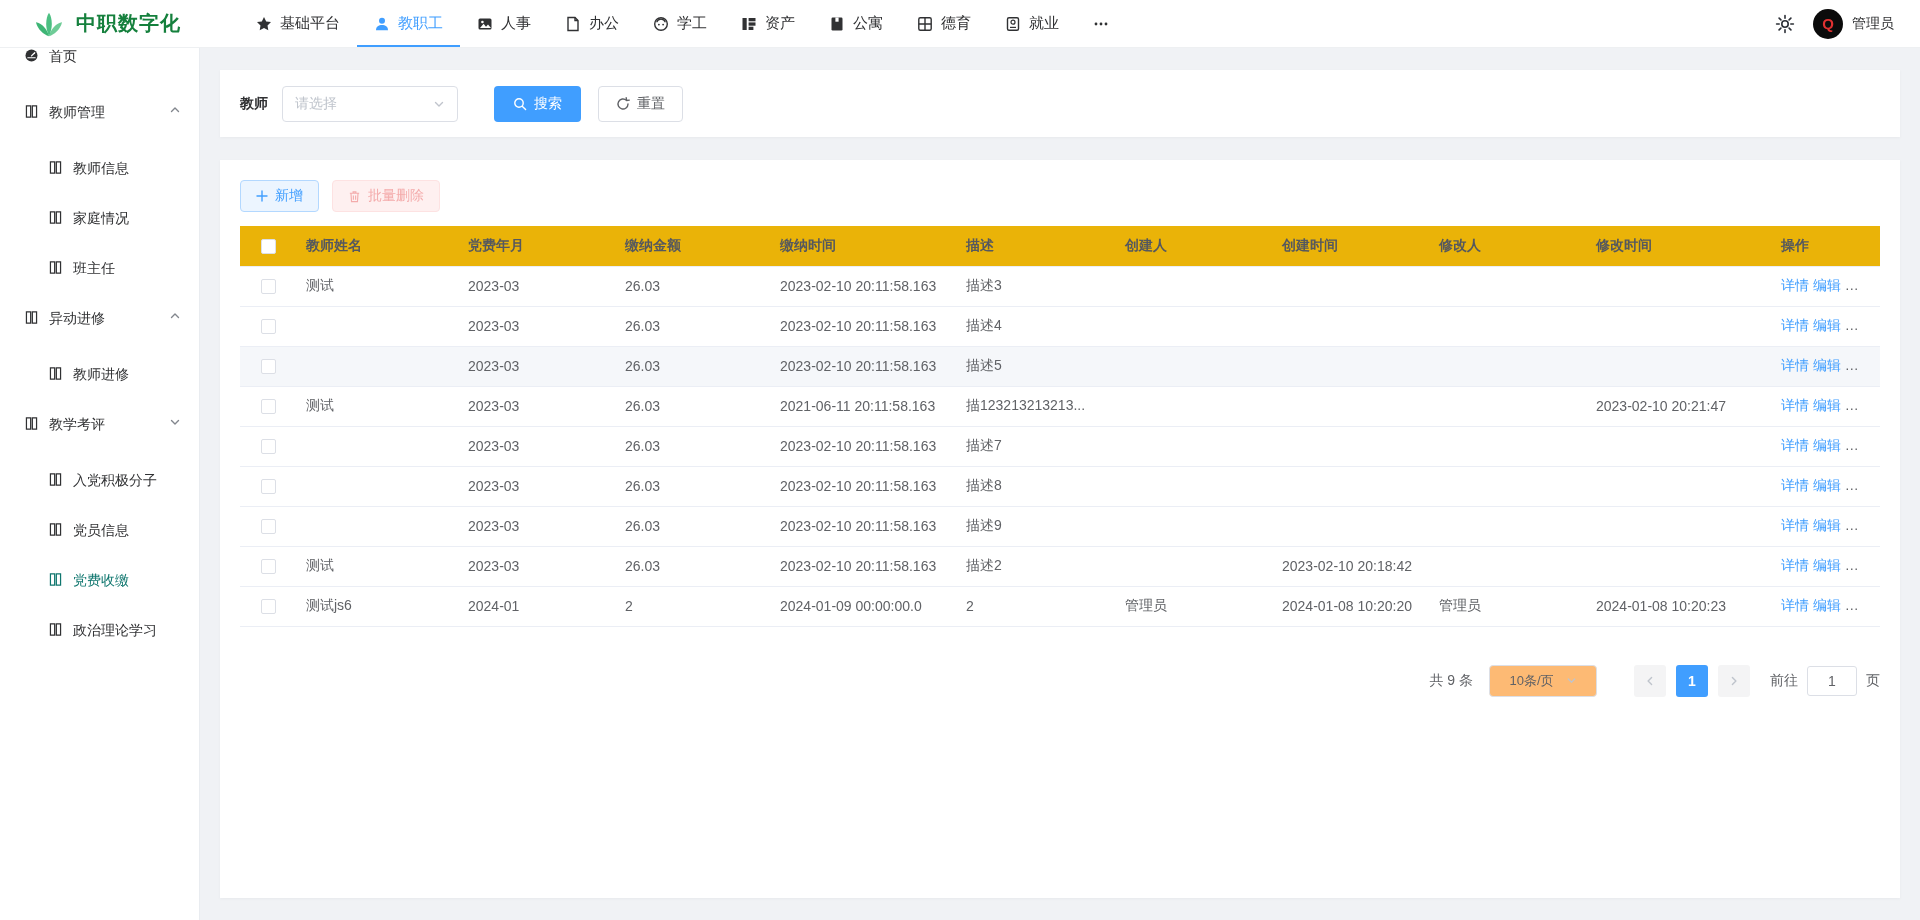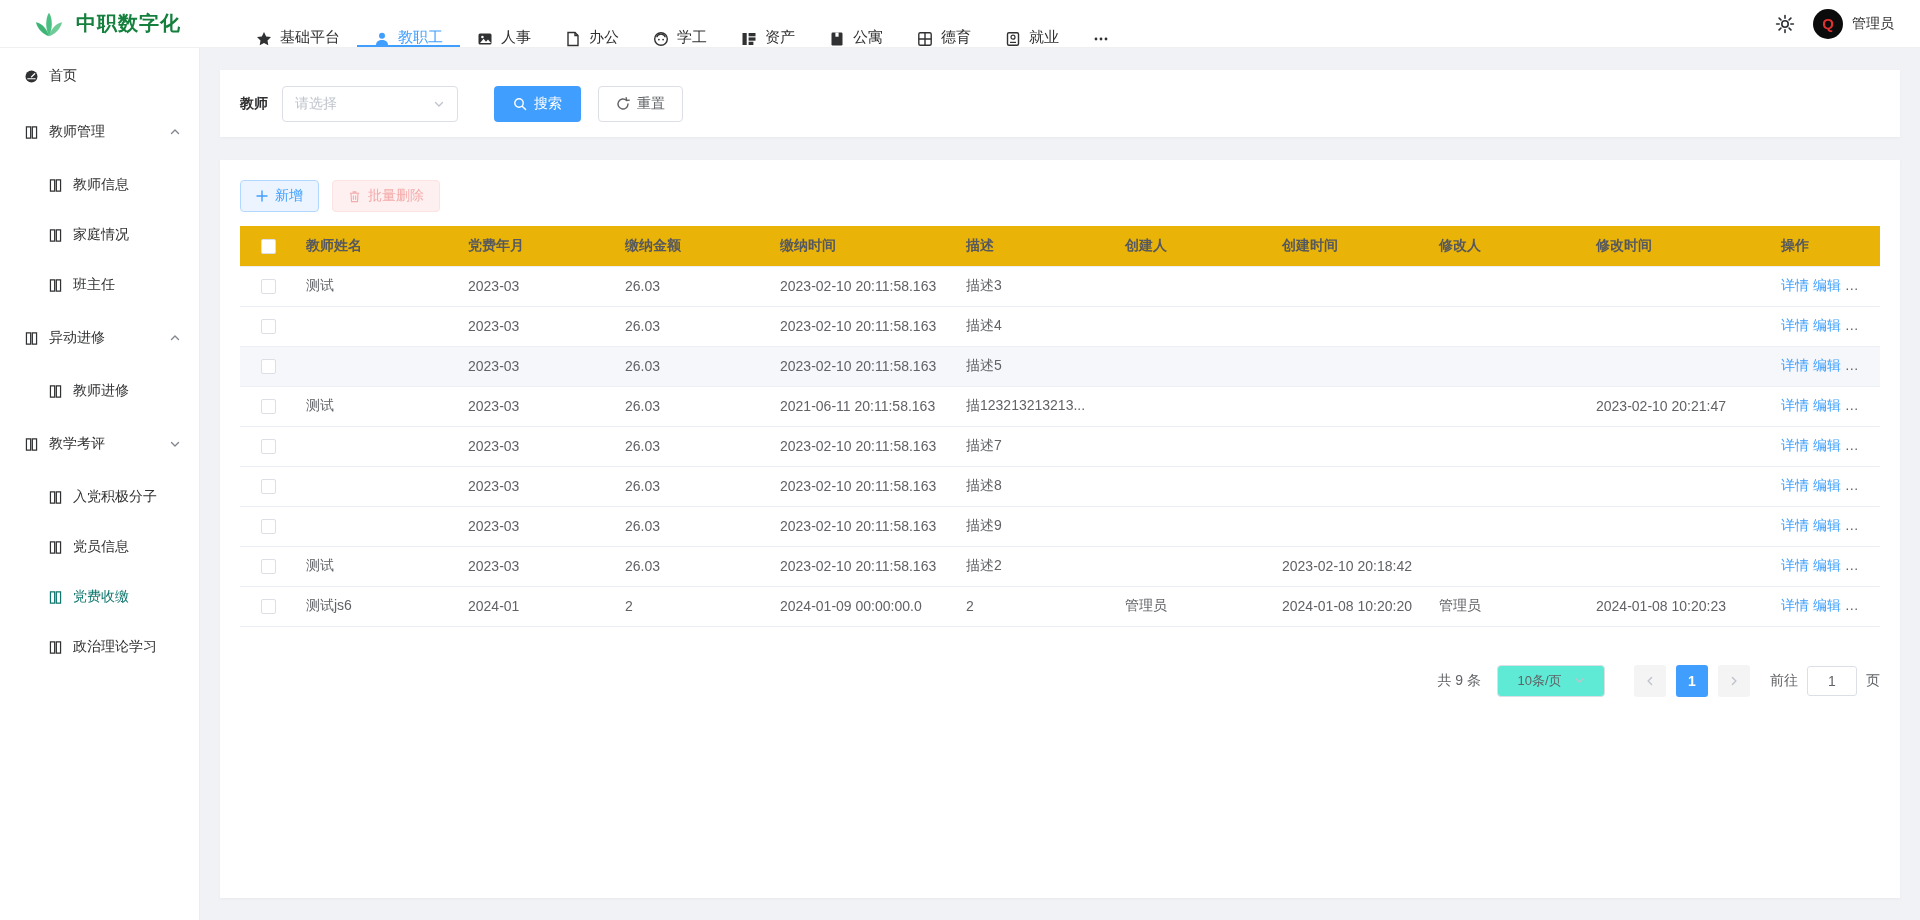--- a/index.html
+++ b/index.html
@@ -15,40 +15,40 @@
   
   .topbar{
     height:48px; background:#fff; display:flex; align-items:center;
     border-bottom:1px solid #eef0f2; position:relative; z-index:3;
   }
   .brand{ display:flex; align-items:center; gap:12px; padding:0 58px 0 34px; cursor:pointer; }
   .brand-icon svg{ width:30px; height:28px; }
   .brand-title{ font-size:20px; font-weight:700; color:#15803d; letter-spacing:1px; white-space:nowrap; }
   .topnav{ display:flex; height:100%; }
   .nav-item{
-    display:flex; align-items:flex-end; gap:8px; padding:0 17px; height:100%;
+    display:flex; align-items:center; gap:8px; padding:0 17px; height:100%;
     font-size:15px; color:#303133; cursor:pointer; white-space:nowrap;
   }
   .nav-item .nav-icon svg{ width:16px; height:16px; }
   .nav-item.is-active{ color:#409eff; box-shadow:inset 0 -2px 0 #409eff; }
   .topbar-right{ margin-left:auto; display:flex; align-items:center; gap:18px; padding-right:26px; }
   .gear{ color:#2b2f36; cursor:pointer; }
   .gear svg{ width:20px; height:20px; }
   .user-menu{ display:flex; align-items:center; gap:9px; cursor:pointer; }
   .avatar{
     width:30px; height:30px; border-radius:50%; background:#0b0b0b; color:#e03131;
     display:flex; align-items:center; justify-content:center; font-weight:700; font-size:15px;
   }
   .user-name{ font-size:14px; color:#303133; }
 
   
   .body-row{ display:flex; height:872px; }
   .sidebar{ width:200px; background:#fff; border-right:1px solid #e9ecf0; flex:none; }
   .menu-item{
-    height:56px; display:flex; align-items:center; padding:0 18px 0 24px;
+    height:56px; display:flex; align-items:flex-start; padding:0 18px 0 24px;
     font-size:14px; color:#303133; cursor:pointer;
   }
   .menu-item.sub{ height:50px; padding-left:48px; }
   .menu-icon{ margin-right:10px; color:#303133; }
   .menu-icon svg{ width:15px; height:15px; }
   .menu-chevron{ margin-left:auto; color:#82868d; }
   .menu-chevron svg{ width:12px; height:12px; }
   .menu-item.is-active, .menu-item.is-active .menu-icon{ color:#0f766e; }
 
   .main{ flex:1; background:#f0f2f5; padding:22px 20px; height:872px; overflow:hidden; }
@@ -98,23 +98,23 @@
   .link:first-child{ margin-left:0; }
   .link-danger{ color:#f56c6c; }
 
   
   .pagination{
     margin-top:38px; display:flex; justify-content:flex-end; align-items:center;
     font-size:14px; color:#606266;
   }
   .page-total{ margin-right:16px; }
   .size-select{
-    width:108px; height:32px; border:1px solid #dcdfe6; border-radius:4px; background:#5eead4;
+    width:108px; height:32px; border:1px solid #dcdfe6; border-radius:4px; background:#fdba74;
     display:flex; align-items:center; justify-content:center; gap:12px; font-size:13px;
-    color:#606266; cursor:pointer; margin-right:24px;
+    color:#606266; cursor:pointer; margin-right:32px;
   }
   .size-select .select-arrow svg{ width:11px; height:11px; }
   .page-btn{
     width:32px; height:32px; border:none; border-radius:3px; display:inline-flex;
     align-items:center; justify-content:center; cursor:pointer; font-family:inherit; font-size:14px;
   }
   .page-arrow{ background:#f4f4f5; color:#bfc4cc; margin:0 5px; }
   .page-arrow svg{ width:12px; height:12px; }
   .page-num{ background:#409eff; color:#fff; font-weight:700; margin:0 5px; }
   .goto-label{ margin:0 9px 0 15px; }

